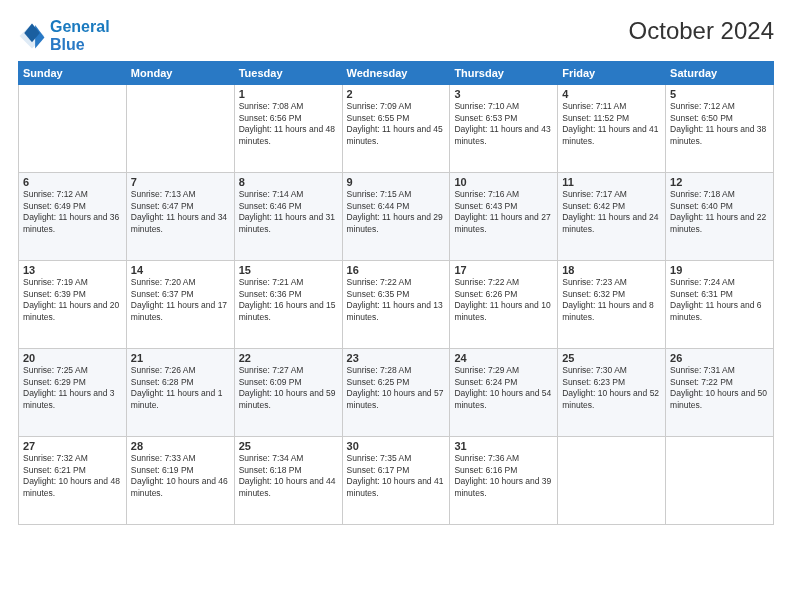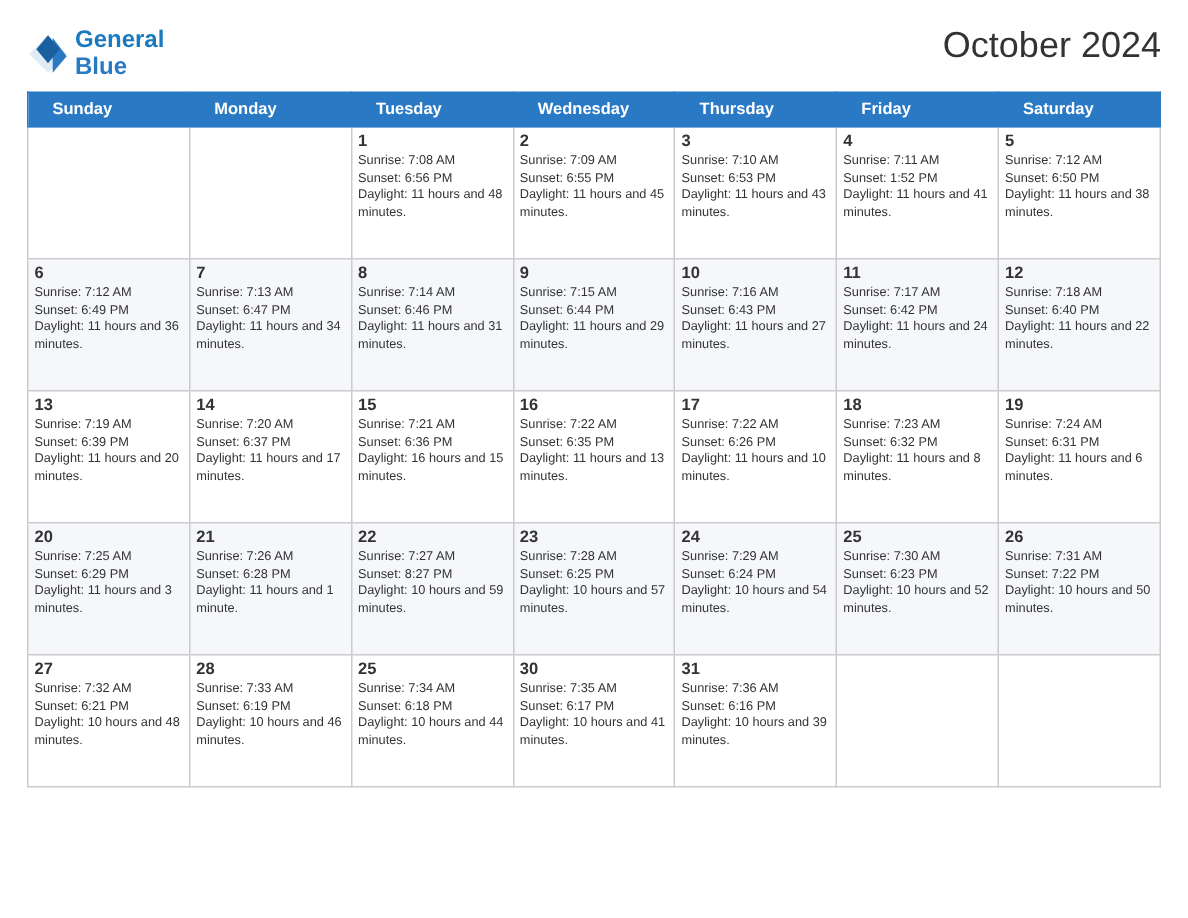--- a/index.html
+++ b/index.html
@@ -57,21 +57,21 @@
     .calendar-table {
       width: 100%;
       border-collapse: collapse;
       flex: 1;
     }
     .calendar-table th {
       background-color: #2979c5;
       color: #fff;
       font-size: 11px;
       font-weight: bold;
-      padding: 5px 16px;
+      padding: 5px 4px;
       text-align: left;
       border: 1px solid #2979c5;
     }
     .calendar-table td {
       border: 1px solid #ccc;
       vertical-align: top;
       padding: 3px 4px;
       font-size: 9px;
       color: #333;
       width: calc(100% / 7);
@@ -154,21 +154,21 @@
 <div class="day-info">
   <span>Sunrise: 7:10 AM</span><br>
   <span>Sunset: 6:53 PM</span><br>
   <span>Daylight: 11 hours and 43 minutes.</span>
 </div>
           </td>
           <td>
             <span class="day-number">4</span>
 <div class="day-info">
   <span>Sunrise: 7:11 AM</span><br>
-  <span>Sunset: 1:52 PM</span><br>
+  <span>Sunset: 11:52 PM</span><br>
   <span>Daylight: 11 hours and 41 minutes.</span>
 </div>
           </td>
           <td>
             <span class="day-number">5</span>
 <div class="day-info">
   <span>Sunrise: 7:12 AM</span><br>
   <span>Sunset: 6:50 PM</span><br>
   <span>Daylight: 11 hours and 38 minutes.</span>
 </div>
@@ -304,21 +304,21 @@
 <div class="day-info">
   <span>Sunrise: 7:26 AM</span><br>
   <span>Sunset: 6:28 PM</span><br>
   <span>Daylight: 11 hours and 1 minute.</span>
 </div>
           </td>
           <td>
             <span class="day-number">22</span>
 <div class="day-info">
   <span>Sunrise: 7:27 AM</span><br>
-  <span>Sunset: 8:27 PM</span><br>
+  <span>Sunset: 6:09 PM</span><br>
   <span>Daylight: 10 hours and 59 minutes.</span>
 </div>
           </td>
           <td>
             <span class="day-number">23</span>
 <div class="day-info">
   <span>Sunrise: 7:28 AM</span><br>
   <span>Sunset: 6:25 PM</span><br>
   <span>Daylight: 10 hours and 57 minutes.</span>
 </div>

